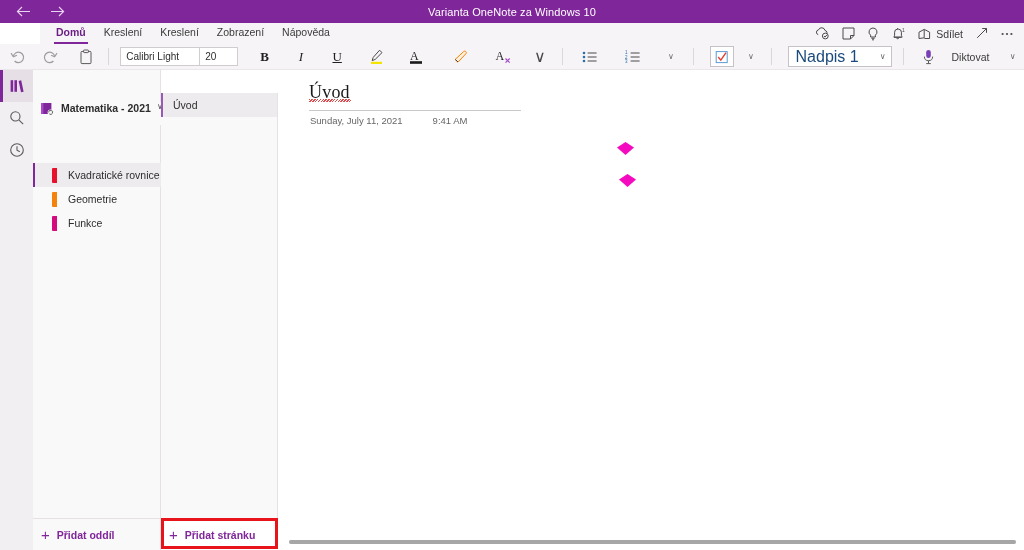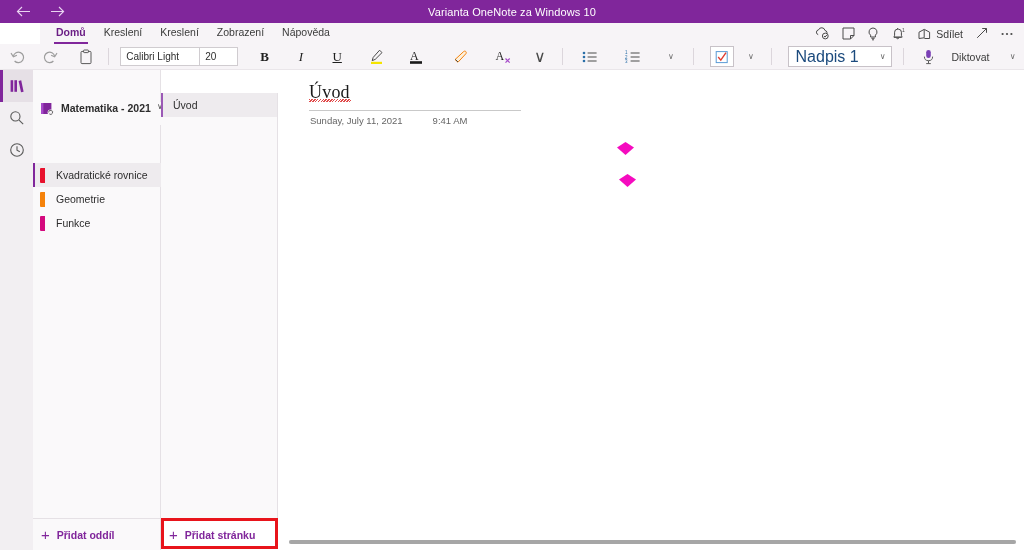--- a/index.html
+++ b/index.html
@@ -129,21 +129,21 @@
     padding-left: 7px; gap: 6px; margin-top: 32px;
   }
   .nb-name { font-size: 10.5px; color: #2d2d2d; font-weight: bold; }
   .nb-caret { font-size: 8px; color: #4a4a4a; }
   .sort-icon {
     position: absolute; right: 10px; top: 5px; color: #5a5a5a;
   }
   .section-list { position: absolute; top: 93px; left: 0; width: 128px; }
   .section-row {
     position: relative; height: 24px; display: flex; align-items: center;
-    padding-left: 7px;
+    padding-left: 19px;
   }
   .section-row.active { background: #eeebee; }
   .section-row.active::before {
     content: ""; position: absolute; left: 0; top: 0; bottom: 0;
     width: 2px; background: #80269b;
   }
   .sec-color {
     width: 5px; height: 15px; border-radius: 1px 0 0 1px; margin-right: 11px;
     position: relative;
   }

